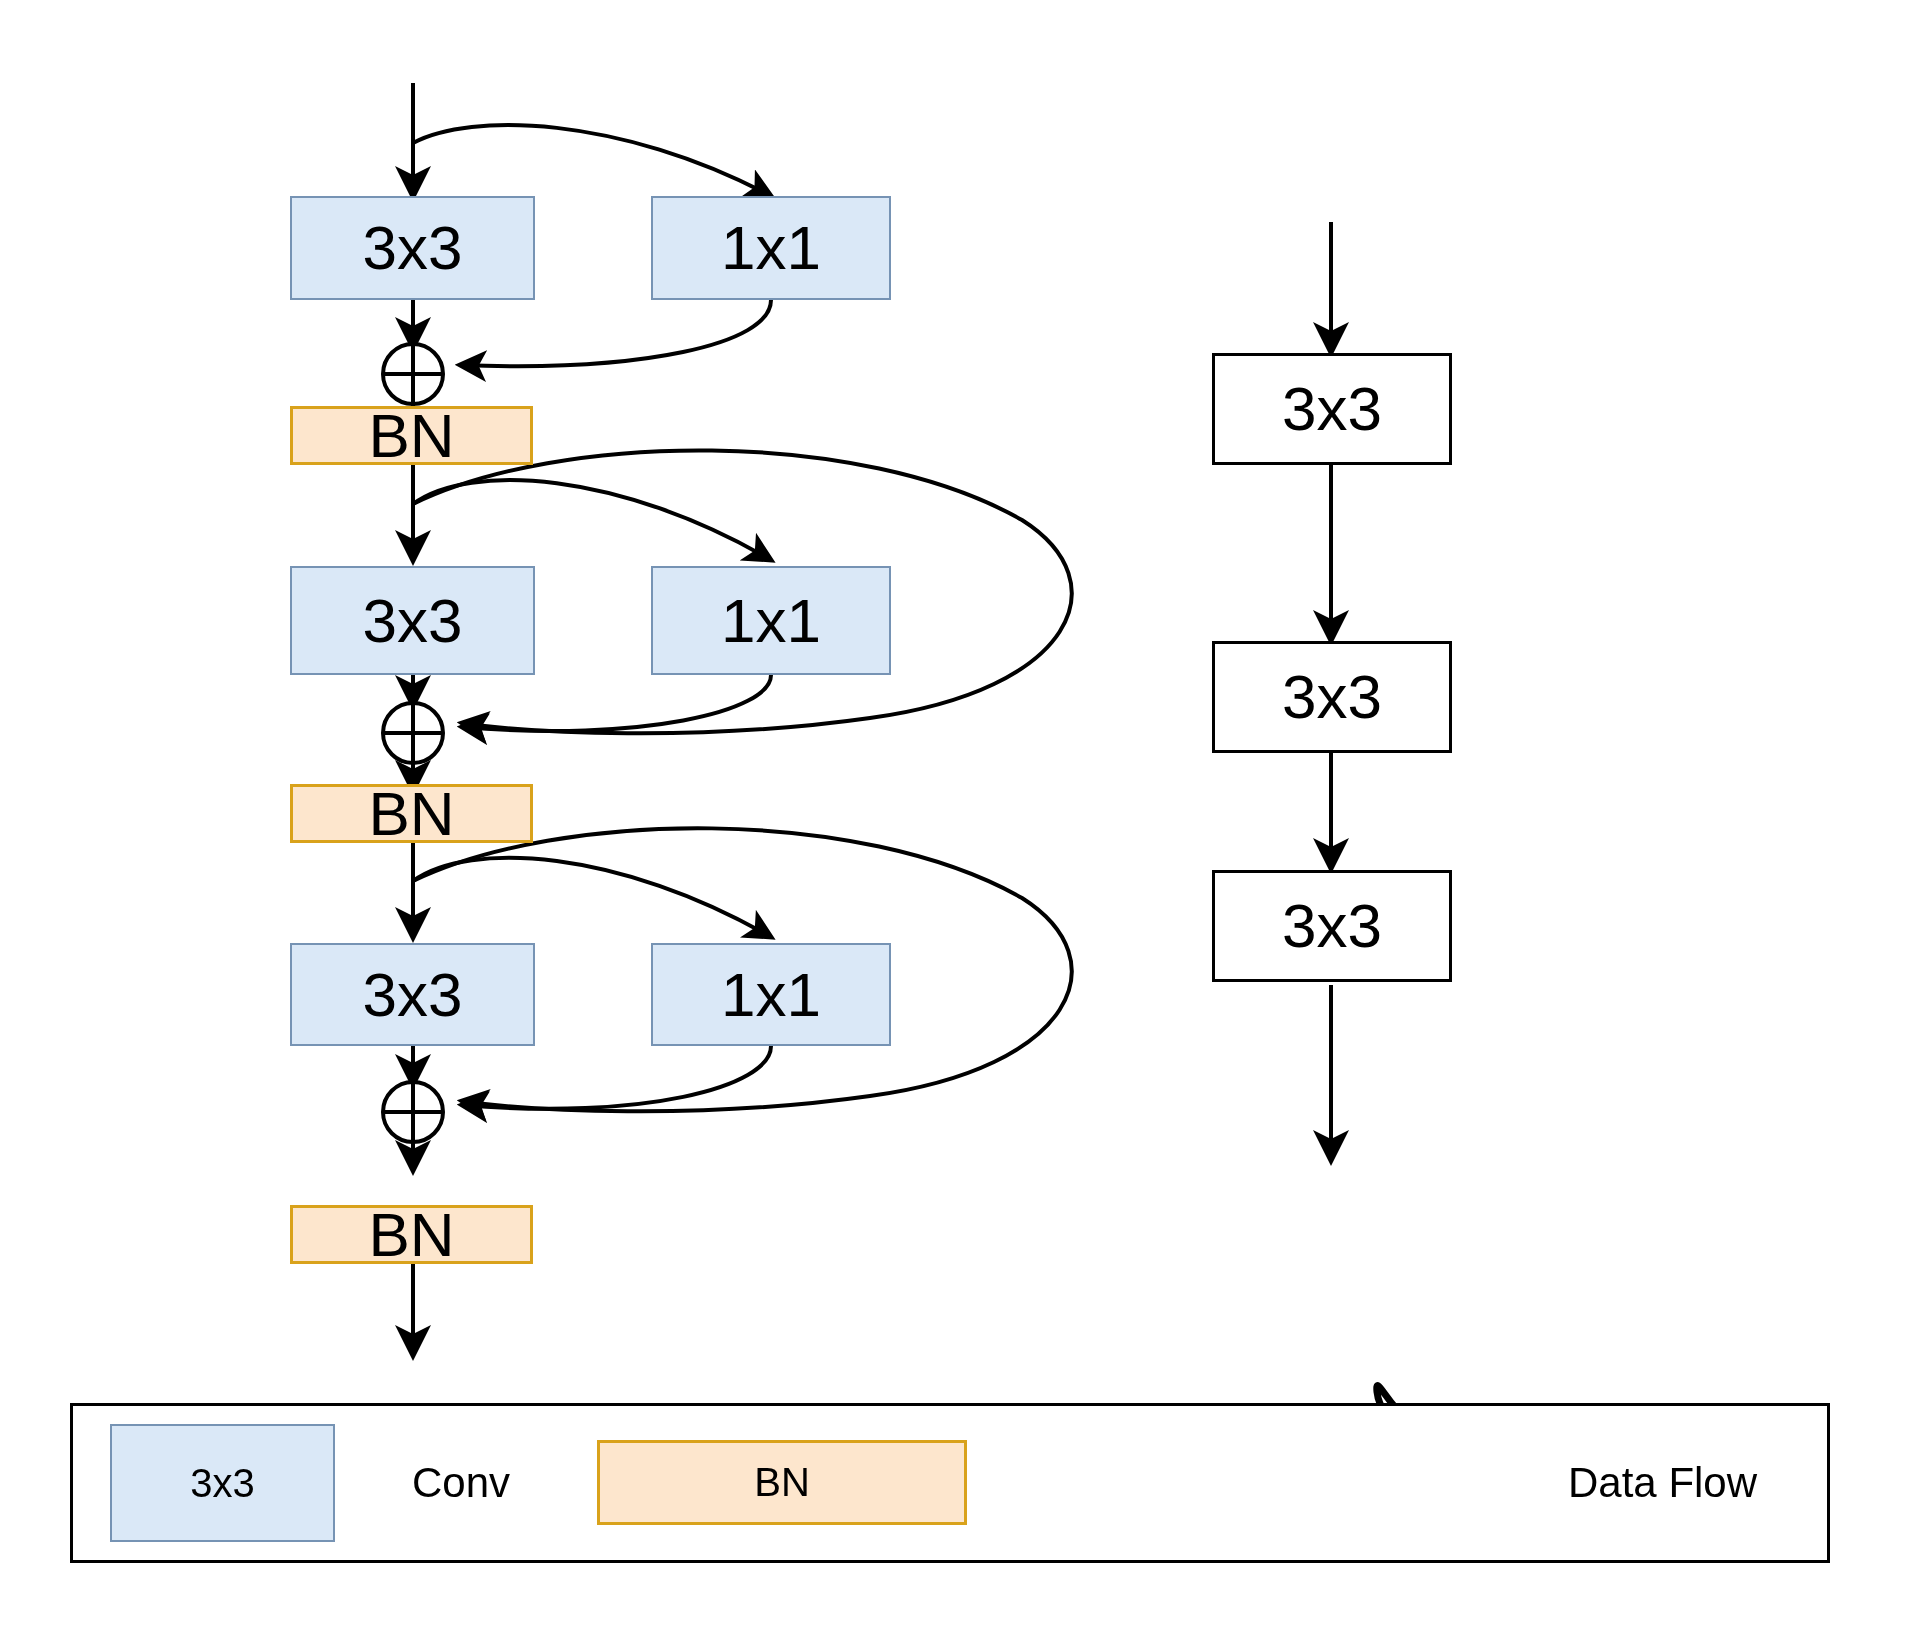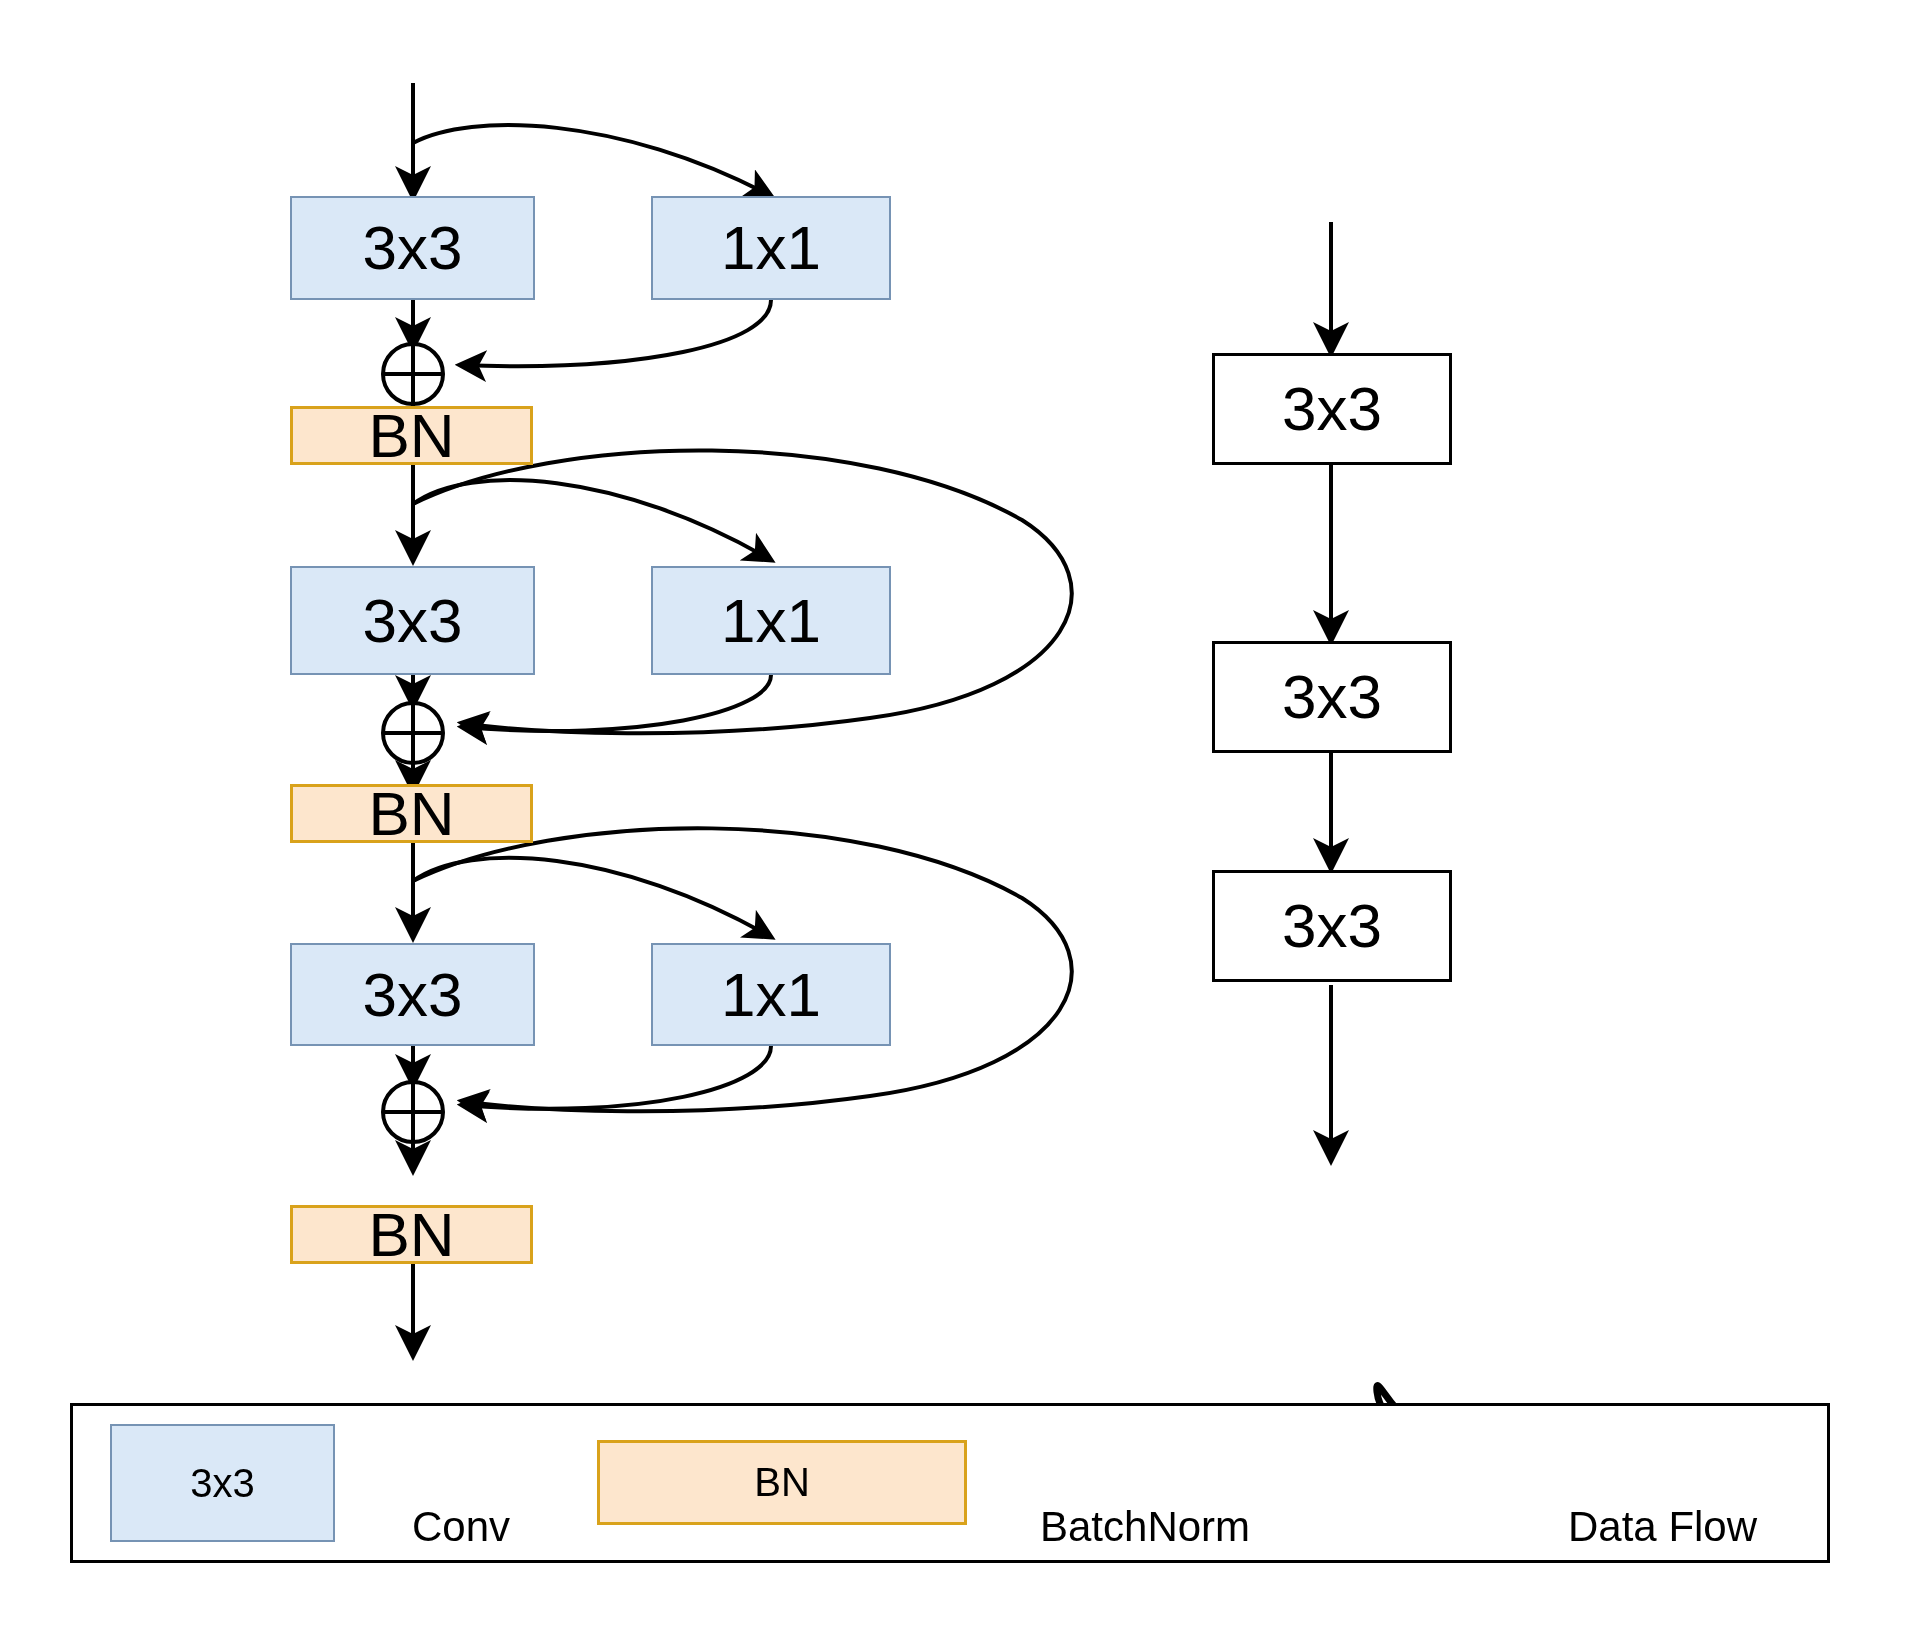--- a/index.html
+++ b/index.html
@@ -81,21 +81,20 @@
     color: #000;
   }
   .legend-label {
     position: absolute;
     font-size: 42px;
     color: #000000;
     white-space: nowrap;
     display: flex;
     align-items: center;
     height: 60px;
-    margin-top: 44px;
   }
 </style>
 </head>
 <body>
 
 <div id="canvas">
 
   <svg class="layer" viewBox="0 0 1922 1636" xmlns="http://www.w3.org/2000/svg">
     <defs>
       <marker id="arrowhead" viewBox="0 0 12 12" refX="10" refY="6" markerWidth="9" markerHeight="9" orient="auto-start-reverse">
@@ -224,17 +223,16 @@
   <div class="legend-frame" style="left:70px; top:1403px; width:1760px; height:160px;"></div>
 
   <div class="legend-swatch-conv" style="left:110px; top:1424px; width:225px; height:118px;">
     <span>3x3</span>
   </div>
   <div class="legend-label" style="left:412px; top:1453px;">Conv</div>
 
   <div class="legend-swatch-bn" style="left:597px; top:1440px; width:370px; height:85px;">
     <span>BN</span>
   </div>
-  <div class="legend-label" style="left:1040px; top:1453px;">BatchNorm</div>
 
   <div class="legend-label" style="left:1568px; top:1453px;">Data Flow</div>
 
 </div>
 
 </body></html>

